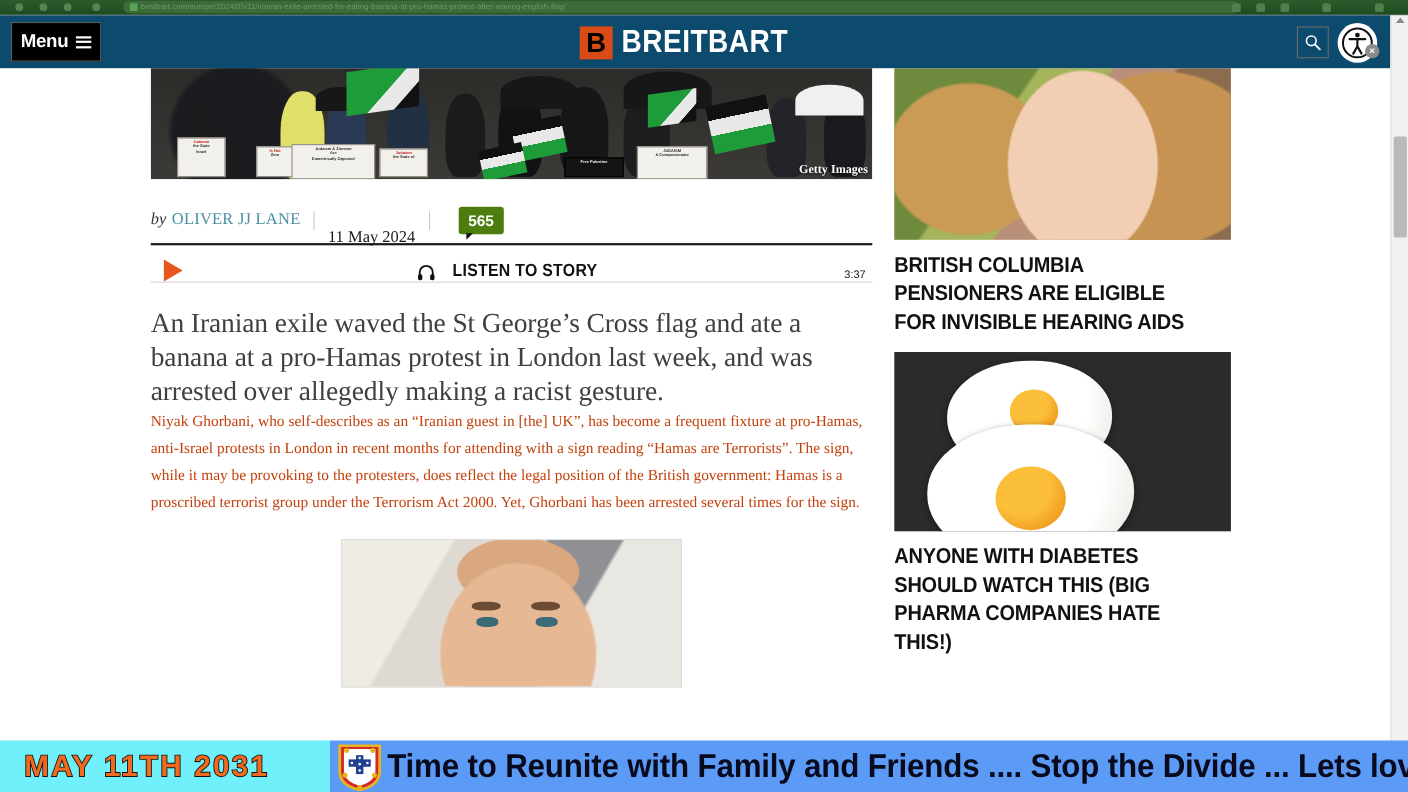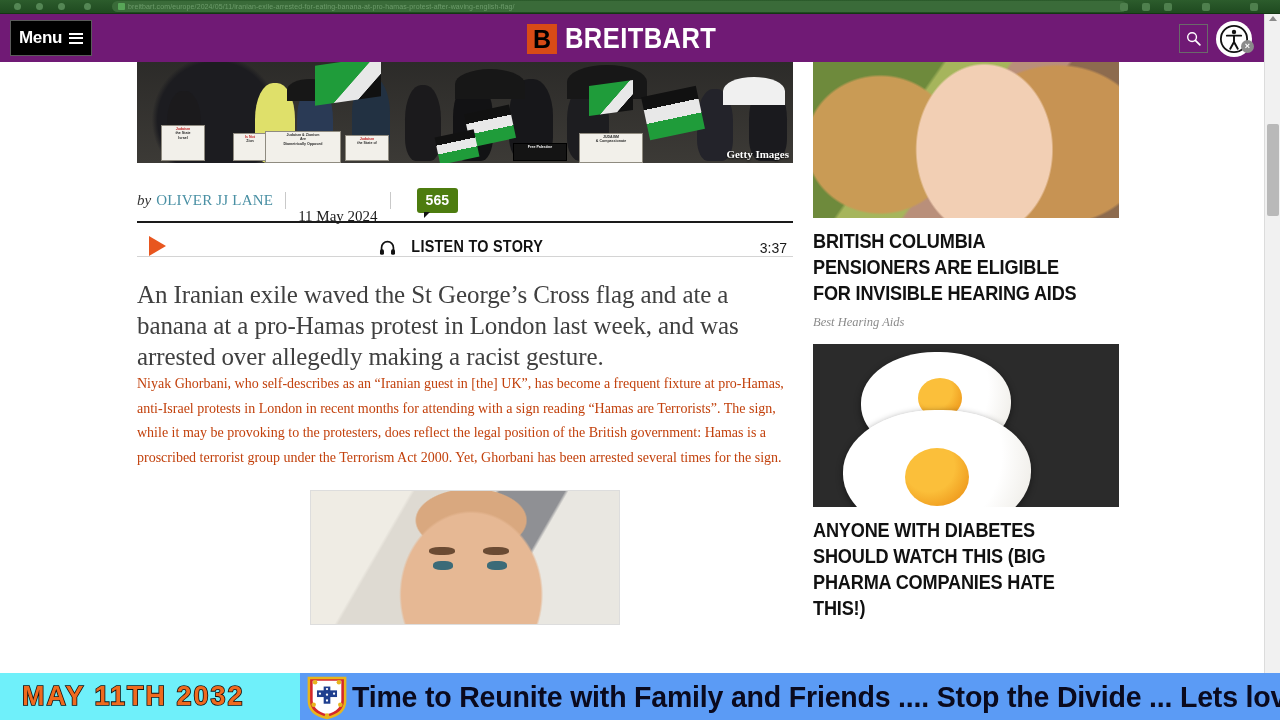--- a/index.html
+++ b/index.html
@@ -53,21 +53,21 @@
     position: absolute; top: 3px;
     width: 8px; height: 8px;
     background: #4e7f4d;
     border-radius: 2px;
   }
 
   
   #site-header {
     position: absolute; top: 14px; left: 0;
     width: 1264px; height: 48px;
-    background: #701a75;
+    background: #0c4a6e;
     z-index: 20;
   }
   #menu-button {
     position: absolute; left: 10px; top: 6px;
     width: 82px; height: 36px;
     border: 1px solid #5a5a5a;
     background: #000;
     color: #fff;
     display: flex; align-items: center; justify-content: center;
     gap: 7px;
@@ -238,21 +238,21 @@
   }
   #audio-label {
     font-family: "Liberation Sans Narrow", "Liberation Sans", sans-serif;
     font-weight: 700; font-size: 16px; letter-spacing: .3px;
     color: #111;
     transform: scaleX(0.9);
   }
   #audio-duration {
     position: absolute; right: 6px;
     font-family: "Liberation Sans", sans-serif;
-    font-size: 14px; color: #1a1a1a;
+    font-size: 10px; color: #1a1a1a;
   }
 
   #lede {
     margin-top: 22px;
     font-family: "Liberation Serif", serif;
     font-size: 25px;
     line-height: 31px;
     color: #404040;
     letter-spacing: -0.1px;
   }
@@ -534,21 +534,20 @@
         <div class="portrait-feature" style="left:176px; top:70px; width:20px; height:9px; background:#3c6b78;"></div>
       </div>
     </figure>
   </div>
 
   <aside id="sidebar">
 
     <div class="promo-card">
       <div class="promo-image" id="promo-image-0"></div>
       <div class="promo-title">BRITISH COLUMBIA PENSIONERS ARE ELIGIBLE FOR INVISIBLE HEARING AIDS</div>
-      <div class="promo-source">Best Hearing Aids</div>
     </div>
 
     <div class="promo-card">
       <div class="promo-image" id="promo-image-1">
         <div class="egg-white" style="left:48px;  top:8px;   width:150px; height:104px;"></div>
         <div class="egg-yolk" style="left:105px; top:34px;  width:44px;  height:40px;"></div>
         <div class="egg-white" style="left:30px;  top:66px;  width:188px; height:126px;"></div>
         <div class="egg-yolk" style="left:92px;  top:104px; width:64px;  height:58px;"></div>
       </div>
       <div class="promo-title">ANYONE WITH DIABETES SHOULD WATCH THIS (BIG PHARMA COMPANIES HATE THIS!)</div>
@@ -556,21 +555,21 @@
   </aside>
 </div>
 
 <div id="scrollbar-track">
   <div id="scrollbar-up-arrow"></div>
   <div id="scrollbar-thumb"></div>
 </div>
 
 <div id="ticker">
   <div id="ticker-date-block">
-    <span id="ticker-date">MAY  11TH  2032</span>
+    <span id="ticker-date">MAY  11TH  2031</span>
   </div>
 
   <svg id="ticker-crest" viewBox="0 0 44 46">
     <path d="M3 2 H41 V26 Q41 40 22 44 Q3 40 3 26 Z" fill="#d4272c" stroke="#e8b51c" stroke-width="2.6"></path>
     <path d="M7 5 H37 V25 Q37 36 22 40 Q7 36 7 25 Z" fill="#ffffff"></path>
     <rect x="18.5" y="11" width="7" height="18" fill="#1f3f8f"></rect>
     <rect x="11.5" y="15" width="21" height="7" fill="#1f3f8f"></rect>
     <circle cx="22" cy="13.6" r="1.2" fill="#fff"></circle>
     <circle cx="22" cy="19.5" r="1.2" fill="#fff"></circle>
     <circle cx="22" cy="25.6" r="1.2" fill="#fff"></circle>

